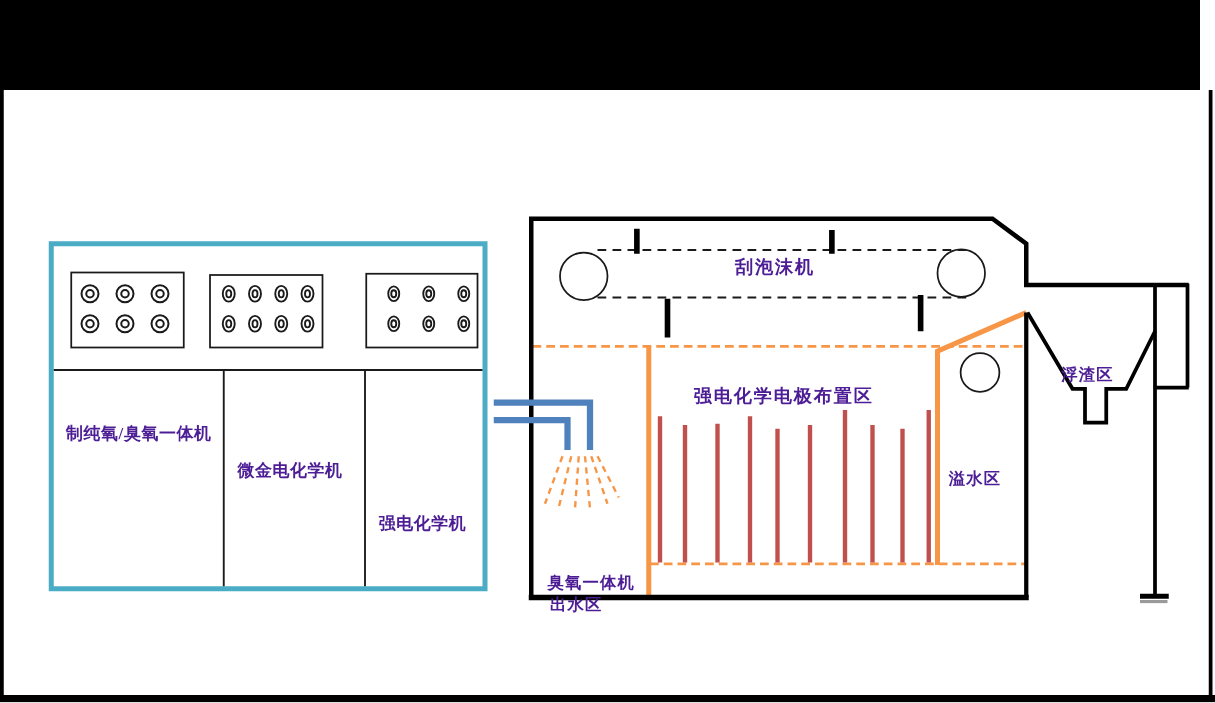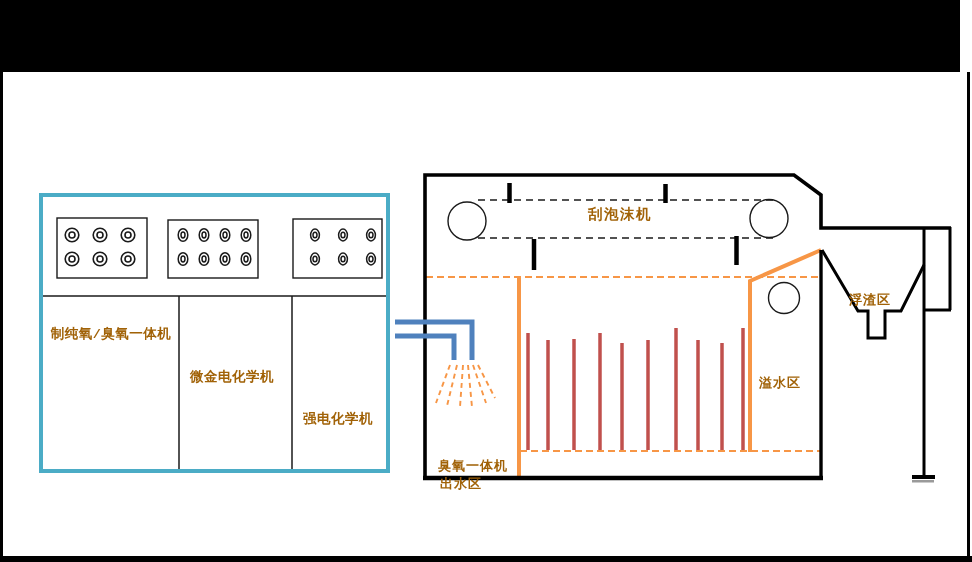--- a/index.html
+++ b/index.html
@@ -1,20 +1,20 @@
 <!DOCTYPE html>
 <html><head>
 <meta charset="utf-8">
 <style>
   html,body{margin:0;padding:0;background:#fff;}
   #canvas{position:relative;width:972px;height:562px;background:#ffffff;overflow:hidden;
           font-family:"DejaVu Sans",sans-serif;}
   #canvas svg{position:absolute;left:0;top:0;}
-  .lbl{position:absolute;transform:translate(-50%,-50%);color:#a16207;white-space:nowrap;
-       font-family:Liberation Mono, monospace;}
+  .lbl{position:absolute;transform:translate(-50%,-50%);color:#4c1d95;white-space:nowrap;
+       font-family:Liberation Serif, serif;}
   .lbl-box{font-size:13.5px;font-weight:600;letter-spacing:0.5px;}
   .lbl-bold{font-size:13px;font-weight:700;letter-spacing:1px;margin-top:45px;}
   .lbl-big{font-size:14.5px;font-weight:700;letter-spacing:1.5px;}
 </style>
 </head>
 <body>
 
 <div id="canvas">
 
 <svg width="972" height="562" viewBox="0 0 972 562">
@@ -149,25 +149,26 @@
   <g fill="none" stroke-width="1.9" stroke-dasharray="5 4" stroke="#F79646">
     <line x1="450" y1="365" x2="436" y2="403"></line>
     <line x1="457" y1="365" x2="447" y2="406"></line>
     <line x1="463" y1="365" x2="460" y2="407"></line>
     <line x1="468" y1="365" x2="472" y2="407"></line>
     <line x1="473" y1="365" x2="486" y2="403"></line>
     <line x1="478" y1="365" x2="495" y2="398"></line>
   </g>
 </svg>
 
-  <div class="lbl lbl-box" style="left:111px;top:334px;text-align:right;">制纯氧/臭氧一体机</div>
+  <div class="lbl lbl-box" style="left:111px;top:347px;text-align:right;">制纯氧/臭氧一体机</div>
   <div class="lbl lbl-box" style="left:232px;top:377px;text-align:center;">微金电化学机</div>
   <div class="lbl lbl-box" style="left:338px;top:419px;">强电化学机</div>
 
   <div class="lbl lbl-big" style="left:620px;top:214px;">刮泡沫机</div>
+  <div class="lbl lbl-big" style="left:627px;top:317px;">强电化学电极布置区</div>
 
   <div class="lbl lbl-bold" style="left:473px;top:421px;">臭氧一体机</div>
   <div class="lbl lbl-bold" style="left:461px;top:439px;">出水区</div>
 
   <div class="lbl lbl-bold" style="left:780px;top:338px;">溢水区</div>
   <div class="lbl lbl-bold" style="left:870px;top:255px;">浮渣区</div>
 
 </div>
 
 </body></html>

